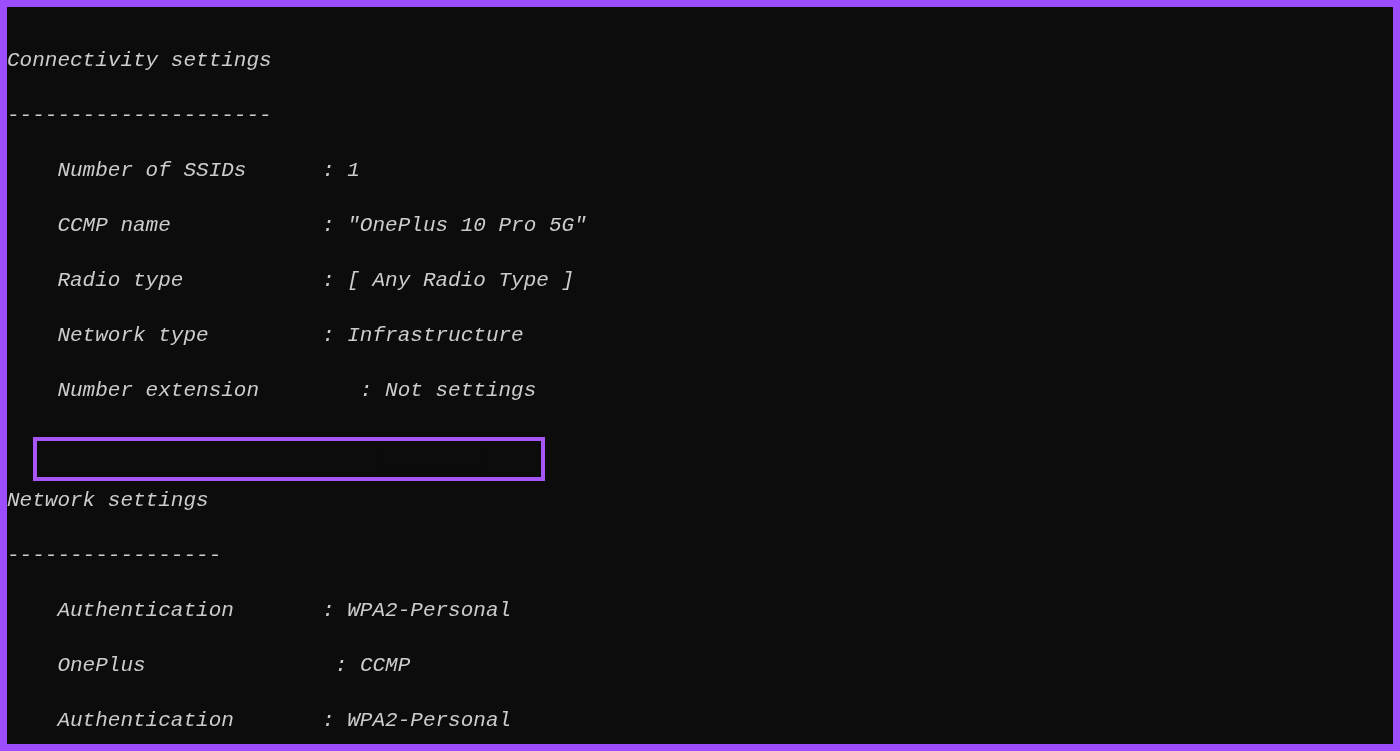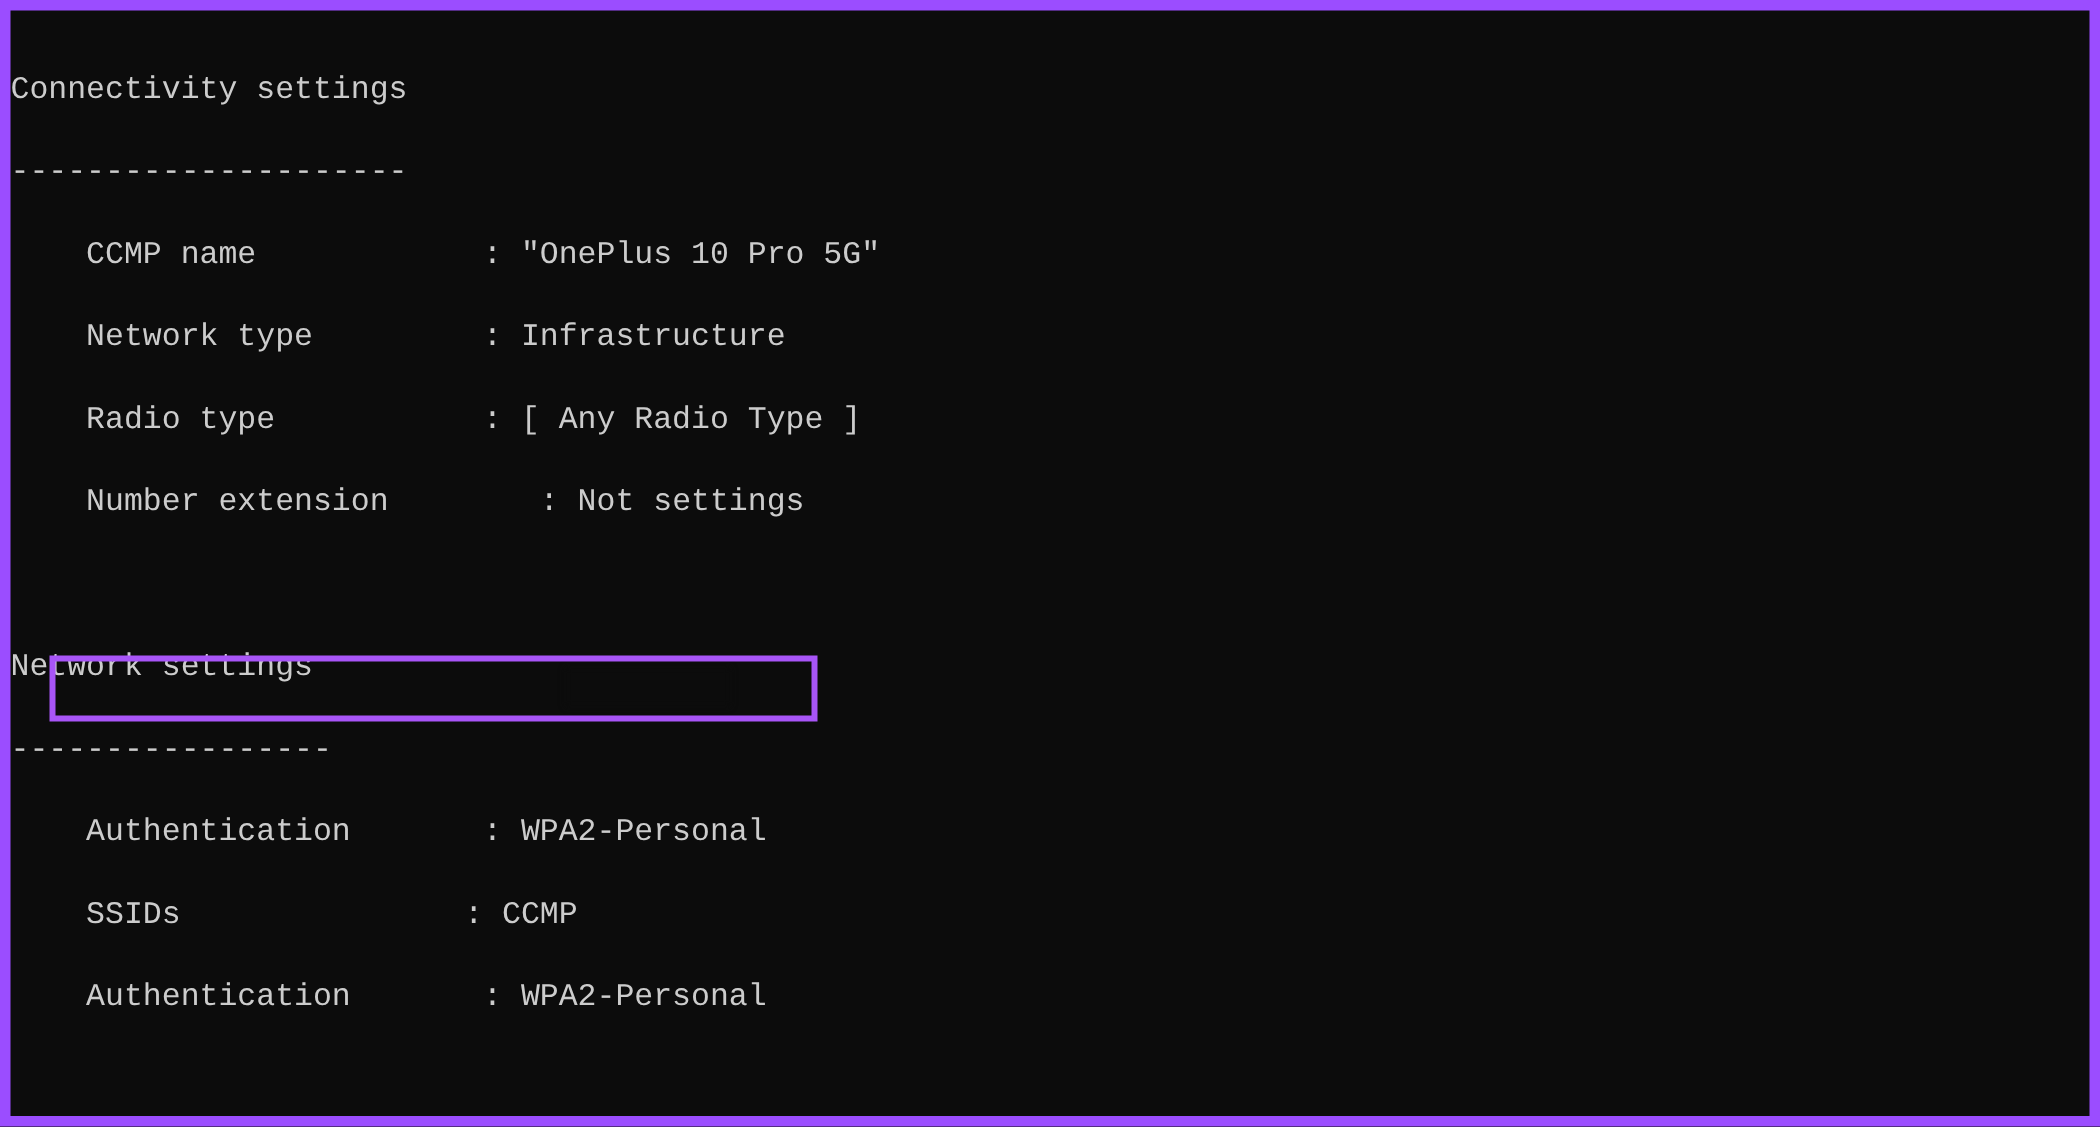--- a/index.html
+++ b/index.html
@@ -21,20 +21,21 @@
       height: 100%;
       color: #cccccc;
       font-size: 21px;
       line-height: 27.5px;
       padding-top: 12px;
       position: relative;
       white-space: pre;
     }
     .line {
       white-space: pre;
+      font-style: italic;
     }
     .highlight-box {
       position: absolute;
       border: 4px solid #a855f7;
       left: 26px;
       top: 430px;
       width: 512px;
       height: 44px;
       pointer-events: none;
     }
@@ -47,29 +48,30 @@
       background: #0c0c0c;
       filter: blur(2px);
     }
   </style>
 </head>
 <body>
 
 <div class="terminal">
 <div class="line">Connectivity settings</div>
 <div class="line">---------------------</div>
+<div class="line"><span>    Number of SSIDs</span><span>      : </span><span>1</span></div>
 <div class="line"><span>    CCMP name</span><span>            : </span><span>"OnePlus 10 Pro 5G"</span></div>
+<div class="line"><span>    Radio type</span><span>           : </span><span>[ Any Radio Type ]</span></div>
 <div class="line"><span>    Network type</span><span>         : </span><span>Infrastructure</span></div>
-<div class="line"><span>    Radio type</span><span>           : </span><span>[ Any Radio Type ]</span></div>
 <div class="line"><span>    Number extension</span><span>        : </span><span>Not settings</span></div>
 <div class="line"> </div>
 <div class="line">Network settings</div>
 <div class="line">-----------------</div>
 <div class="line"><span>    Authentication</span><span>       : </span><span>WPA2-Personal</span></div>
-<div class="line"><span>    SSIDs</span><span>               : </span><span>CCMP</span></div>
+<div class="line"><span>    OnePlus</span><span>               : </span><span>CCMP</span></div>
 <div class="line"><span>    Authentication</span><span>       : </span><span>WPA2-Personal</span></div>
 
 
 
 
 
 
 
 
 

